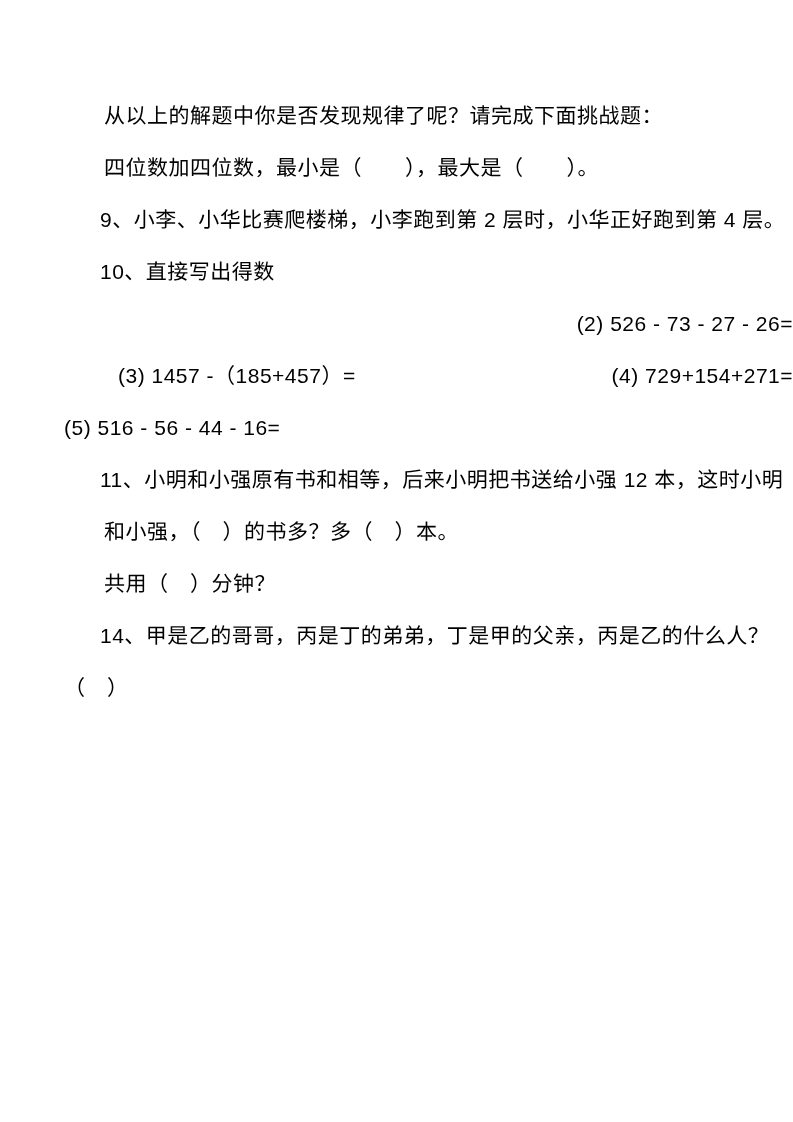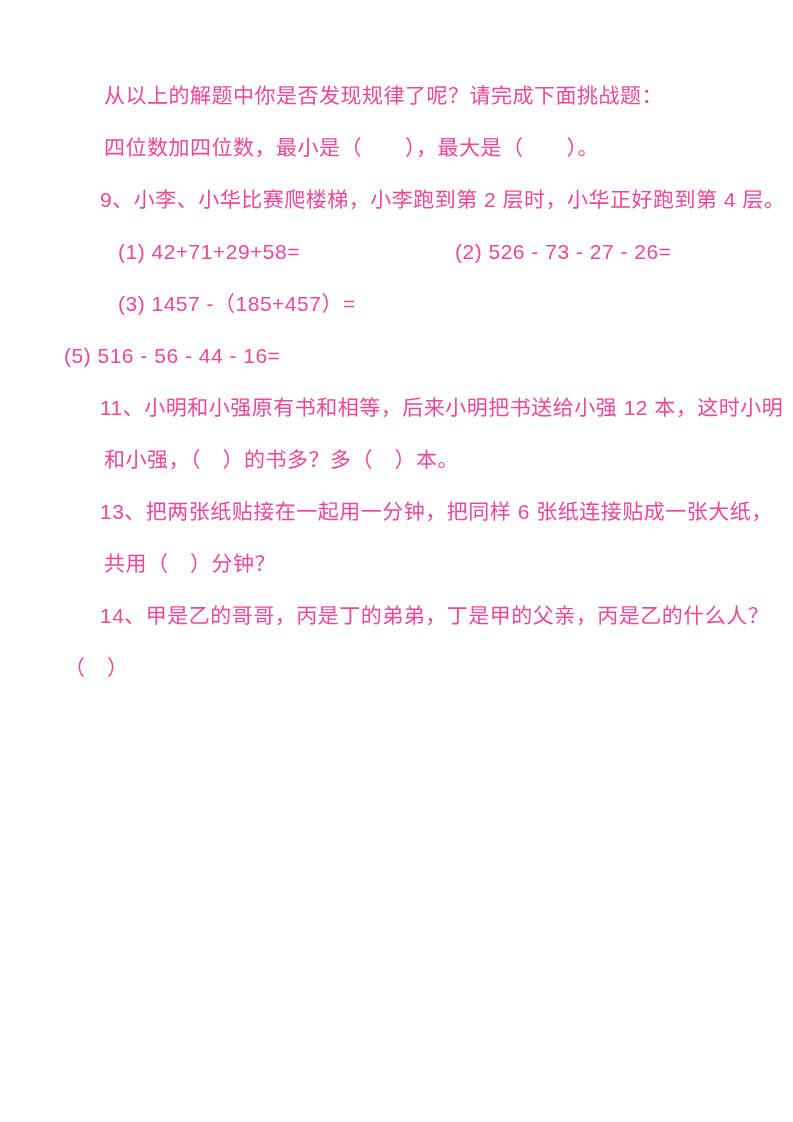--- a/index.html
+++ b/index.html
@@ -7,23 +7,23 @@
     margin: 0;
     padding: 0;
     background: #ffffff;
   }
   .page {
     position: relative;
     width: 793px;
     height: 1122px;
     background: #ffffff;
     font-family: "Liberation Sans", "DejaVu Sans", sans-serif;
-    color: #ec4899;
+    color: #000000;
     box-sizing: border-box;
-    padding-top: 70px;
+    padding-top: 90px;
     overflow: hidden;
   }
   .line {
     display: block;
     height: 52px;
     line-height: 52px;
     font-size: 21px;
     white-space: nowrap;
     letter-spacing: 0.5px;
   }
@@ -36,53 +36,53 @@
     line-height: 52px;
     font-size: 21px;
     margin-left: 118px;
     white-space: nowrap;
     letter-spacing: 0.5px;
   }
   .eq-left {
     width: 337px;
     flex: 0 0 337px;
   }
-  .eq-right { flex: 1 1 auto; }
+  .eq-right { flex: 1 1 auto; text-align: right; }
 </style>
 </head>
 <body>
 
 <div class="page">
 
   <div class="line ind-cont">从以上的解题中你是否发现规律了呢？请完成下面挑战题：</div>
 
   <div class="line ind-cont">四位数加四位数，最小是（　　），最大是（　　）。</div>
 
   <div class="line ind-num">9、小李、小华比赛爬楼梯，小李跑到第 2 层时，小华正好跑到第 4 层。</div>
 
 
+  <div class="line ind-num">10、直接写出得数</div>
 
   <div class="eq-row">
-    <span class="eq-left">(1) 42+71+29+58=</span>
     <span class="eq-right">(2) 526 - 73 - 27 - 26=</span>
   </div>
 
   <div class="eq-row">
     <span class="eq-left">(3) 1457 -（185+457）=</span>
+    <span class="eq-right">(4) 729+154+271=</span>
   </div>
 
   <div class="line ind-eq">(5) 516 - 56 - 44 - 16=</div>
 
   <div class="line ind-num">11、小明和小强原有书和相等，后来小明把书送给小强 12 本，这时小明</div>
 
   <div class="line ind-cont">和小强，（　）的书多？多（　）本。</div>
 
 
 
-  <div class="line ind-num">13、把两张纸贴接在一起用一分钟，把同样 6 张纸连接贴成一张大纸，</div>
 
   <div class="line ind-cont">共用（　）分钟？</div>
 
   <div class="line ind-num">14、甲是乙的哥哥，丙是丁的弟弟，丁是甲的父亲，丙是乙的什么人？</div>
 
   <div class="line ind-eq">（　）</div>
 
 </div>
 
 </body></html>

